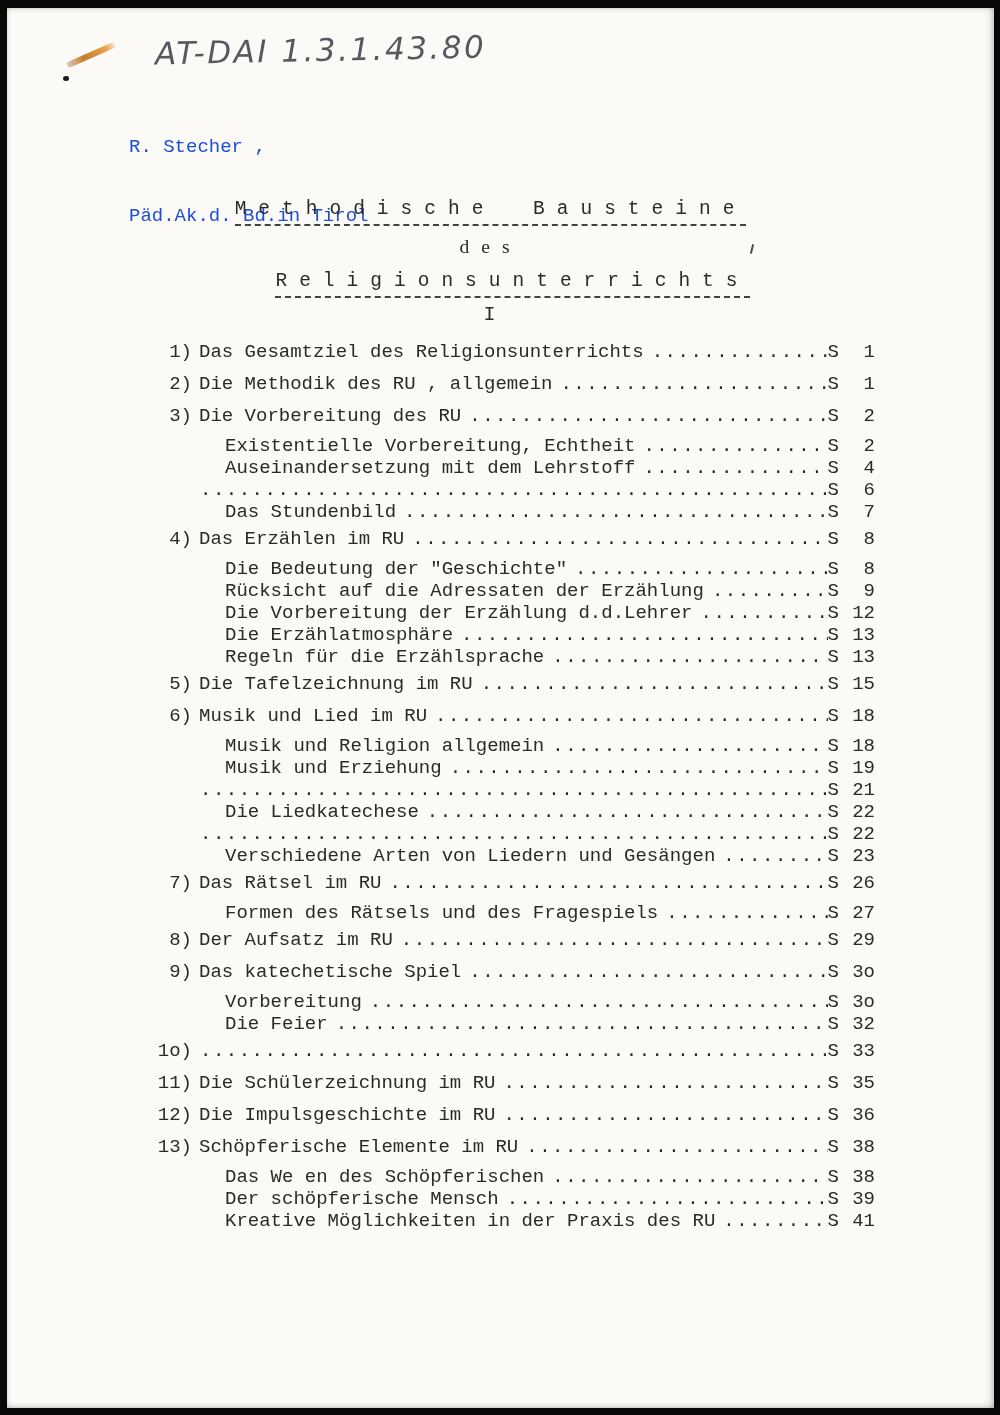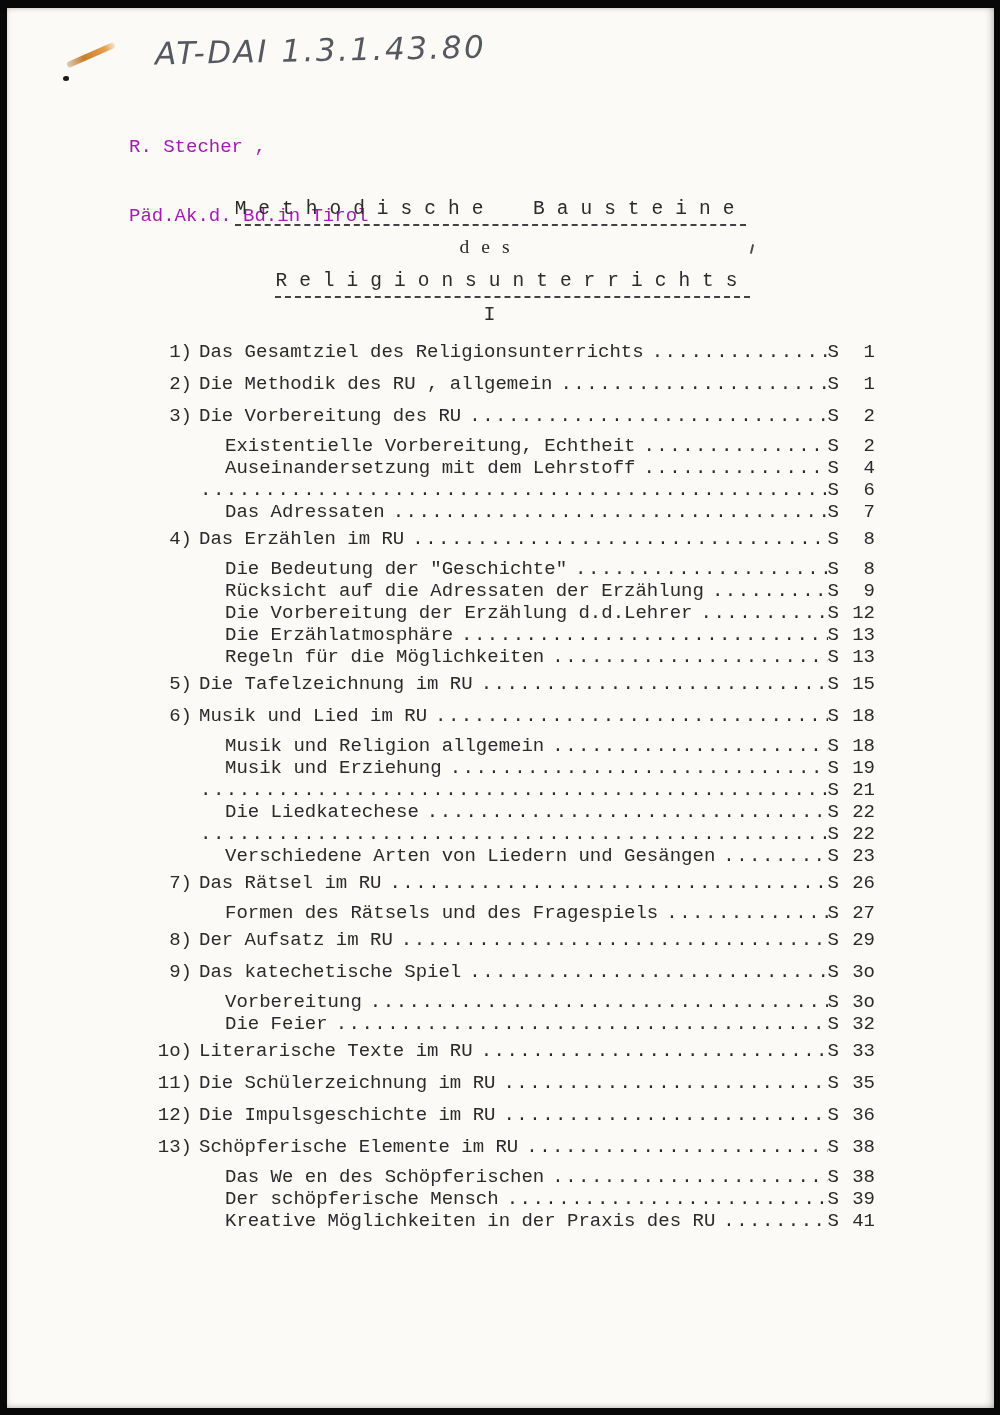--- a/index.html
+++ b/index.html
@@ -55,21 +55,21 @@
     background:#4a4a4a;
     transform:rotate(14deg);
     border-radius:1px;
   }
   
   .author{
     position:absolute;
     left:122px; top:82px;
     font-size:19px;
     line-height:23px;
-    color:#a21caf;
+    color:#1d4ed8;
     white-space:pre;
   }
   
   .title-block{
     position:absolute;
     left:0; right:20px; top:190px;
     text-align:center;
     color:#2b2b2b;
   }
   .title-line{
@@ -188,21 +188,21 @@
     <span class="toc-page">4</span>
   </div>
       <div class="toc-row sub" style="margin-top: 0px;">
     <span class="toc-num"></span>
     <span class="toc-dots">..........................................................................................</span>
     <span class="toc-s">S</span>
     <span class="toc-page">6</span>
   </div>
       <div class="toc-row sub" style="margin-top: 0px;">
     <span class="toc-num"></span>
-    <span class="toc-label">Das Adressaten</span>
+    <span class="toc-label">Das Stundenbild</span>
     <span class="toc-dots">..........................................................................................</span>
     <span class="toc-s">S</span>
     <span class="toc-page">7</span>
   </div>
       <div class="toc-row main" style="margin-top: 5px;">
     <span class="toc-num">4)</span>
     <span class="toc-label">Das Erzählen im RU</span>
     <span class="toc-dots">..........................................................................................</span>
     <span class="toc-s">S</span>
     <span class="toc-page">8</span>
@@ -230,21 +230,21 @@
   </div>
       <div class="toc-row sub" style="margin-top: 0px;">
     <span class="toc-num"></span>
     <span class="toc-label">Die Erzählatmosphäre</span>
     <span class="toc-dots">..........................................................................................</span>
     <span class="toc-s">S</span>
     <span class="toc-page">13</span>
   </div>
       <div class="toc-row sub" style="margin-top: 0px;">
     <span class="toc-num"></span>
-    <span class="toc-label">Regeln für die Möglichkeiten</span>
+    <span class="toc-label">Regeln für die Erzählsprache</span>
     <span class="toc-dots">..........................................................................................</span>
     <span class="toc-s">S</span>
     <span class="toc-page">13</span>
   </div>
       <div class="toc-row main" style="margin-top: 5px;">
     <span class="toc-num">5)</span>
     <span class="toc-label">Die Tafelzeichnung im RU</span>
     <span class="toc-dots">..........................................................................................</span>
     <span class="toc-s">S</span>
     <span class="toc-page">15</span>
@@ -333,21 +333,20 @@
   </div>
       <div class="toc-row sub" style="margin-top: 0px;">
     <span class="toc-num"></span>
     <span class="toc-label">Die Feier</span>
     <span class="toc-dots">..........................................................................................</span>
     <span class="toc-s">S</span>
     <span class="toc-page">32</span>
   </div>
       <div class="toc-row main" style="margin-top: 5px;">
     <span class="toc-num">1o)</span>
-    <span class="toc-label">Literarische Texte im RU</span>
     <span class="toc-dots">..........................................................................................</span>
     <span class="toc-s">S</span>
     <span class="toc-page">33</span>
   </div>
       <div class="toc-row main" style="margin-top: 10px;">
     <span class="toc-num">11)</span>
     <span class="toc-label">Die Schülerzeichnung im RU</span>
     <span class="toc-dots">..........................................................................................</span>
     <span class="toc-s">S</span>
     <span class="toc-page">35</span>

